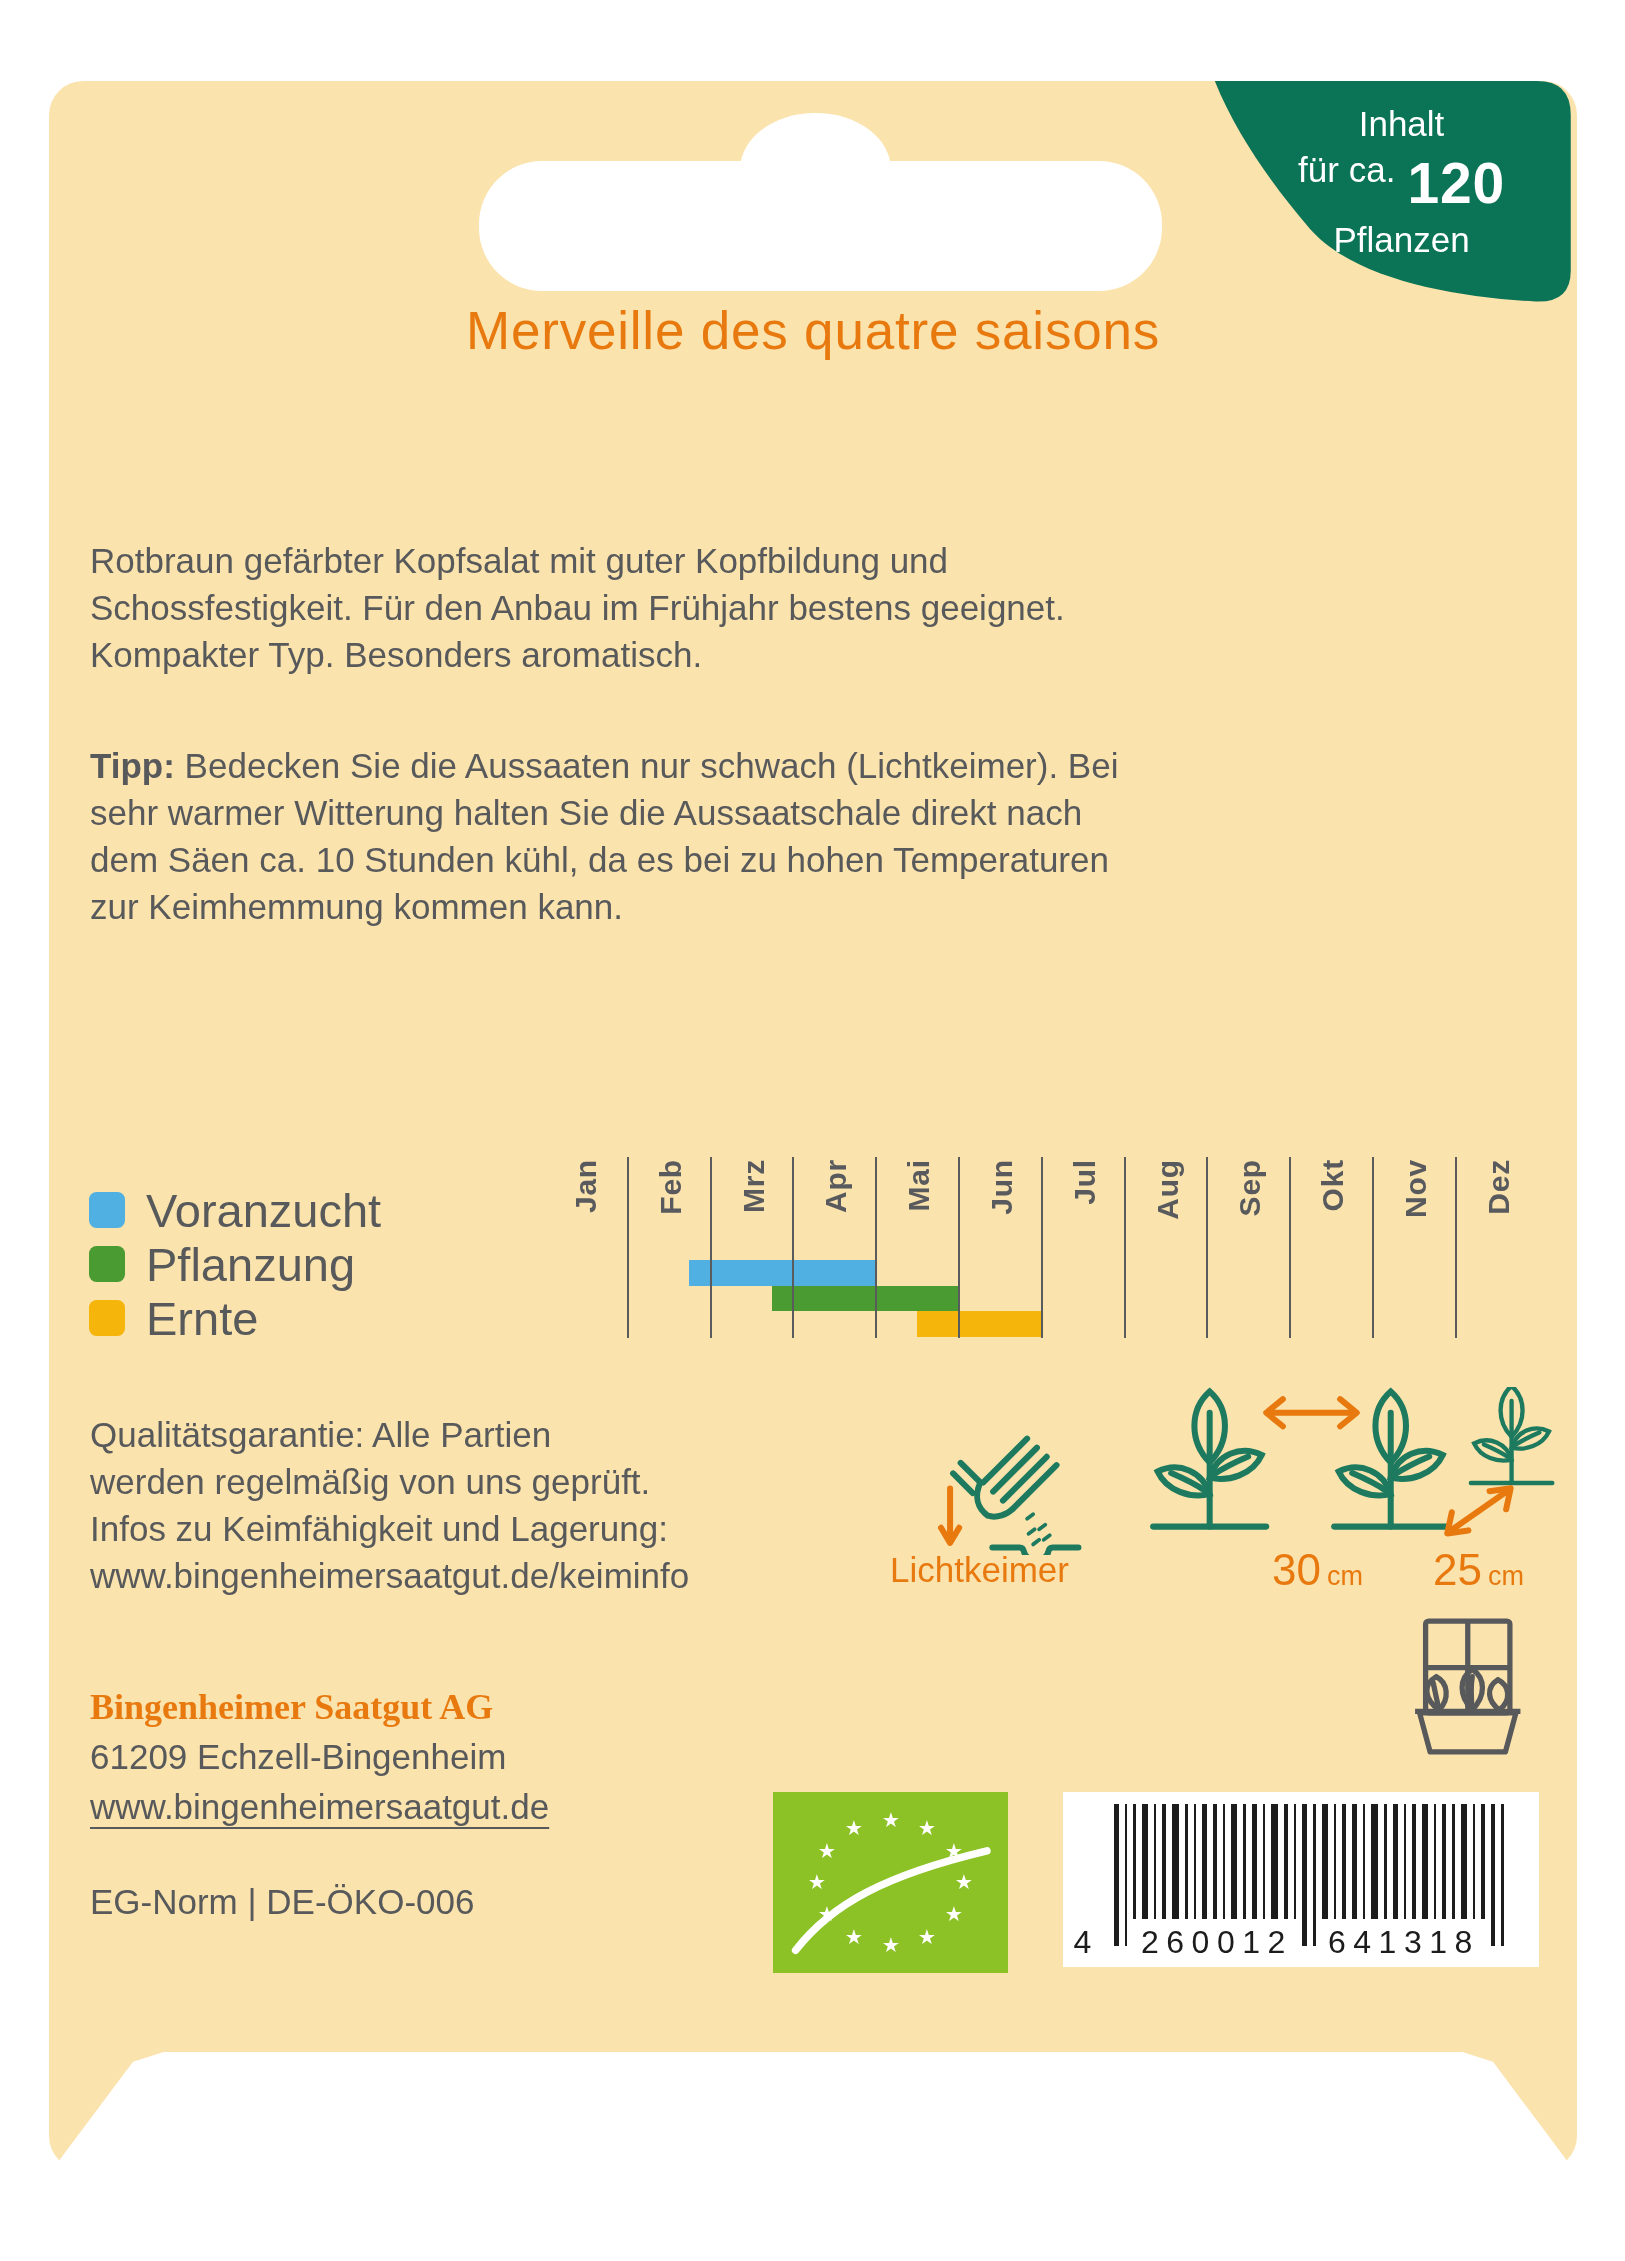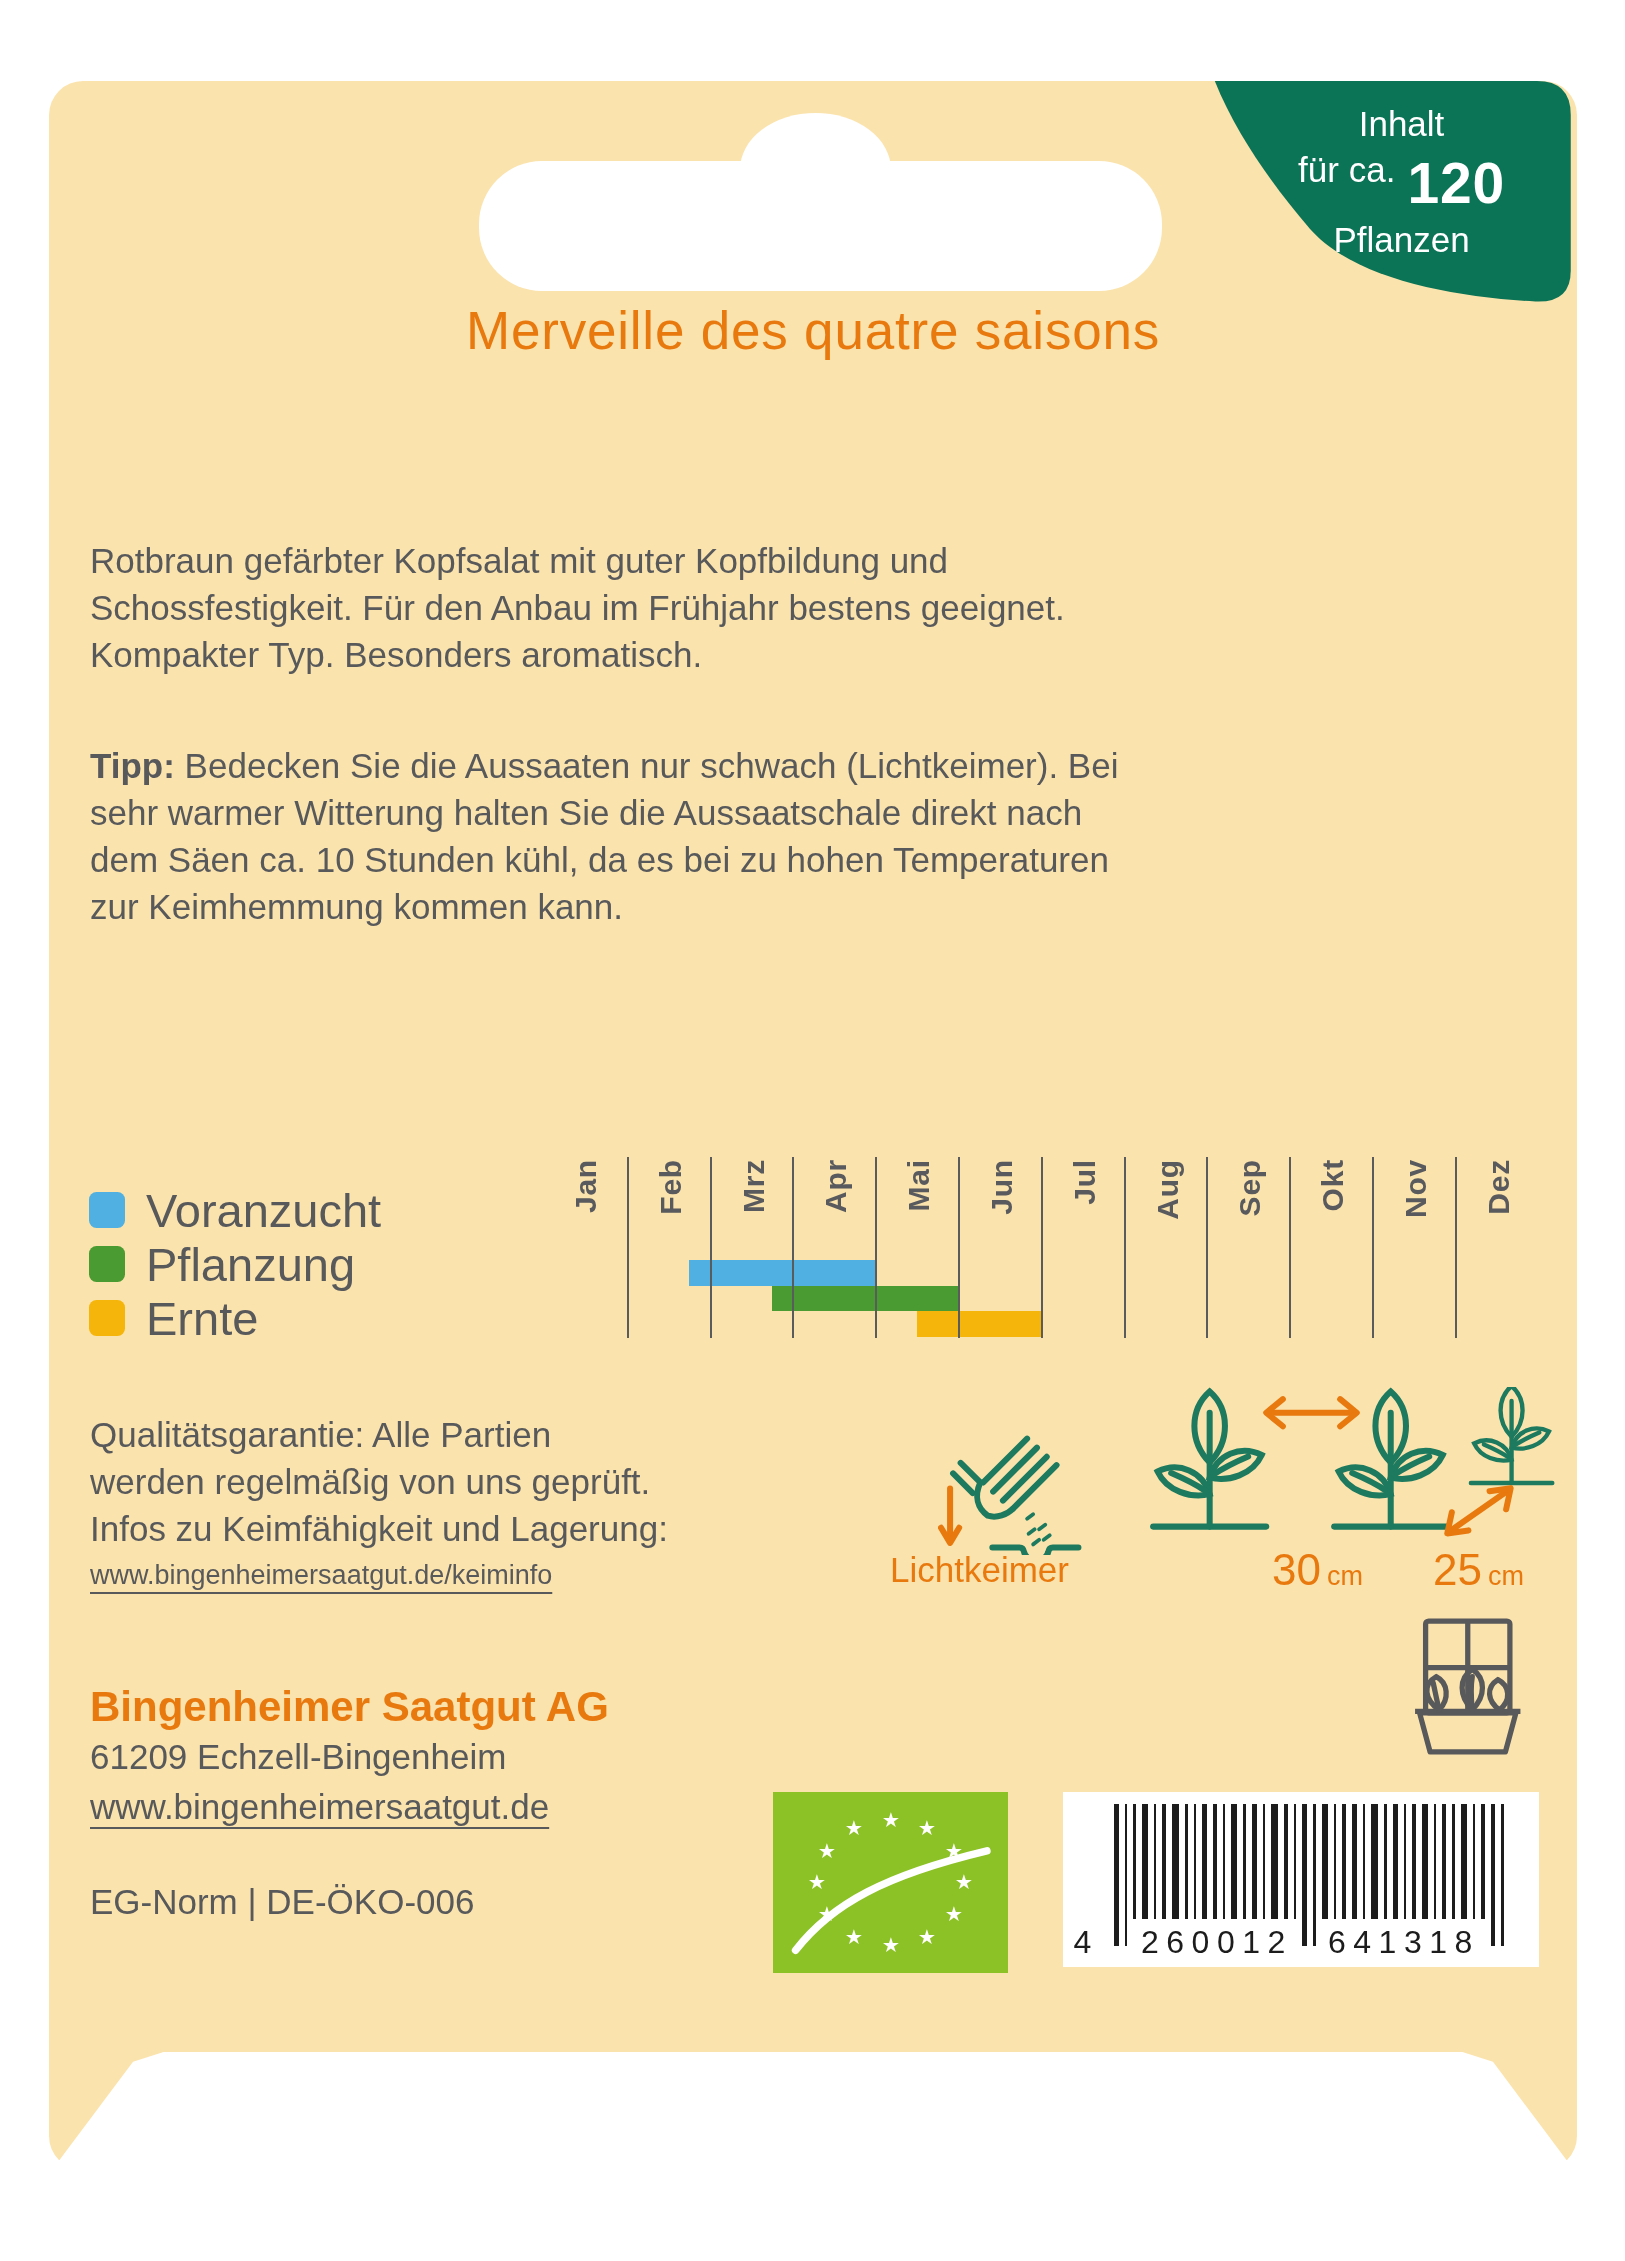--- a/index.html
+++ b/index.html
@@ -40,33 +40,33 @@
   
   .chart{left:544px;top:1157px;width:993px;height:181px;}
   .month-cell{position:absolute;top:0;height:181px;z-index:2;}
   .month-cell.bordered{border-left:2.3px solid #5a5b5d;}
   .month-label-wrap{position:absolute;top:1.5px;left:0;right:0;display:flex;justify-content:center;}
   .month-label{writing-mode:vertical-rl;transform:rotate(180deg);font-size:30px;font-weight:700;color:#595a5d;letter-spacing:0.8px;}
   .gantt-bar{position:absolute;z-index:1;}
 
   
   .quality{left:90px;top:1411px;width:942px;}
-  .quality-link{display:inline-block;font-size:27px;line-height:47px;color:#58595b;
-                text-decoration:underline;text-decoration-thickness:2.3px;text-underline-offset:7.5px;}
+  .quality-link{display:inline-block;font-size:35px;line-height:47px;color:#58595b;
+                text-decoration-thickness:2.3px;text-underline-offset:7.5px;}
 
   .lichtkeimer{left:859px;top:1550px;width:241px;text-align:center;font-size:35px;color:#e8790f;}
   .cm-label{top:1545px;width:151px;text-align:center;color:#e8790f;}
   .cm-label .val{font-size:44px;}
   .cm-label .unit{font-size:27px;margin-left:6px;}
   .cm-30{left:1242px;}
   .cm-25{left:1403px;}
 
   
   .company{left:90px;top:1682px;font-size:35px;line-height:50px;}
-  .company-name{color:#e8790f;font-weight:700;font-size:42px;}
+  .company-name{color:#e8790f;font-weight:700;font-size:36px;font-family:Liberation Serif, serif;}
   .company-web{display:inline-block;text-decoration:underline;text-decoration-thickness:2.3px;text-underline-offset:7.5px;}
   .article{left:90px;top:1877px;font-size:35px;line-height:50px;}
   .article-number{font-weight:700;}
 
   
   .eu-logo{left:773px;top:1792px;width:235px;height:181px;background:#8cc226;overflow:hidden;}
   .eu-star{position:absolute;color:#ffffff;font-size:20.4px;transform:translate(-50%,-50%);}
 
   
   .barcode-box{left:1063px;top:1792px;width:476px;height:175px;background:#ffffff;}

